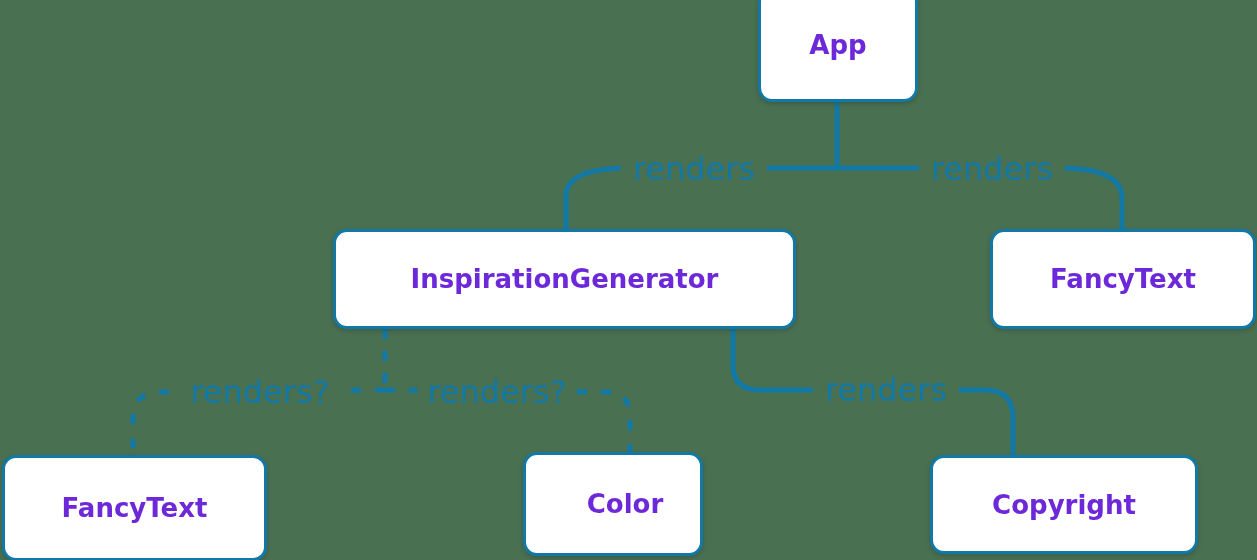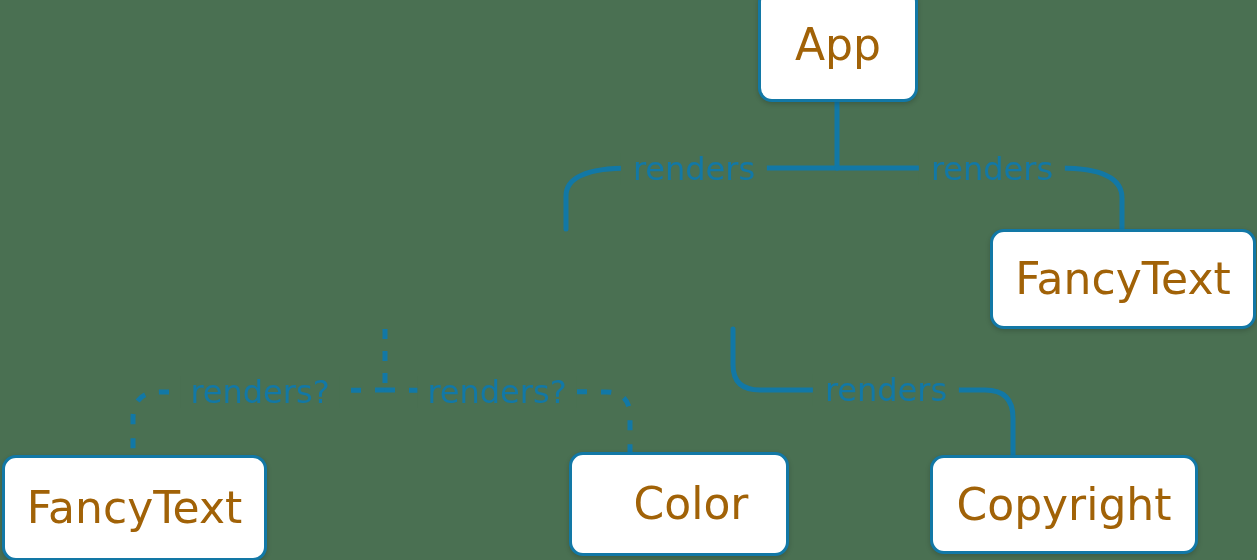--- a/index.html
+++ b/index.html
@@ -30,43 +30,43 @@
     background: #ffffff;
     border: 3px solid #1278a6;
     border-radius: 14px;
     box-sizing: border-box;
     display: flex;
     align-items: center;
     justify-content: center;
     box-shadow: 0 2px 5px rgba(0,0,0,0.18);
   }
   .node-label {
-    color: #a16207;
-    font-size: 44px;
-    font-weight: 400;
+    color: #6d28d9;
+    font-size: 26px;
+    font-weight: 700;
     letter-spacing: 0px;
     white-space: nowrap;
     line-height: 1;
   }
   .edge-label {
     position: absolute;
     color: #1278a6;
     font-size: 32px;
     font-weight: 500;
     white-space: nowrap;
     line-height: 1;
     transform: translate(-50%, -50%);
   }
 
   
   #node-app          { left: 758px; top: -12px;  width: 160px; height: 114px; }
   #node-inspgen      { left: 333px; top: 229px;  width: 463px; height: 100px; }
   #node-fancytext-r  { left: 990px; top: 229px;  width: 266px; height: 100px; }
   #node-fancytext-b  { left: 2px;   top: 455px;  width: 265px; height: 106px; }
-  #node-color        { left: 569px; top: 452px;  width: 220px; height: 104px; padding-left: 24px; }
+  #node-color        { left: 523px; top: 452px;  width: 180px; height: 104px; padding-left: 24px; }
   #node-copyright    { left: 930px; top: 455px;  width: 268px; height: 99px; }
 
   
   #label-app-inspgen   { left: 694px; top: 169px; }
   #label-app-fancytext { left: 992px; top: 169px; }
   #label-insp-left     { left: 260px; top: 392px; }
   #label-insp-right    { left: 497px; top: 392px; }
   #label-insp-copy     { left: 886px; top: 390px; }
 </style>
 </head>
@@ -98,20 +98,23 @@
   <div class="edge-label" id="label-insp-left" style="background:#4a7052; padding:0 10px;">renders?</div>
 
   <div class="edge-label" id="label-insp-right" style="background:#4a7052; padding:0 10px;">renders?</div>
 
   <div class="edge-label" id="label-insp-copy" style="background:#4a7052; padding:0 12px;">renders</div>
 
   <div class="node-box" id="node-app">
     <span class="node-label">App</span>
   </div>
 
+  <div class="node-box" id="node-inspgen">
+    <span class="node-label">InspirationGenerator</span>
+  </div>
 
   <div class="node-box" id="node-fancytext-r">
     <span class="node-label">FancyText</span>
   </div>
 
   <div class="node-box" id="node-fancytext-b">
     <span class="node-label">FancyText</span>
   </div>
 
   <div class="node-box" id="node-color">

